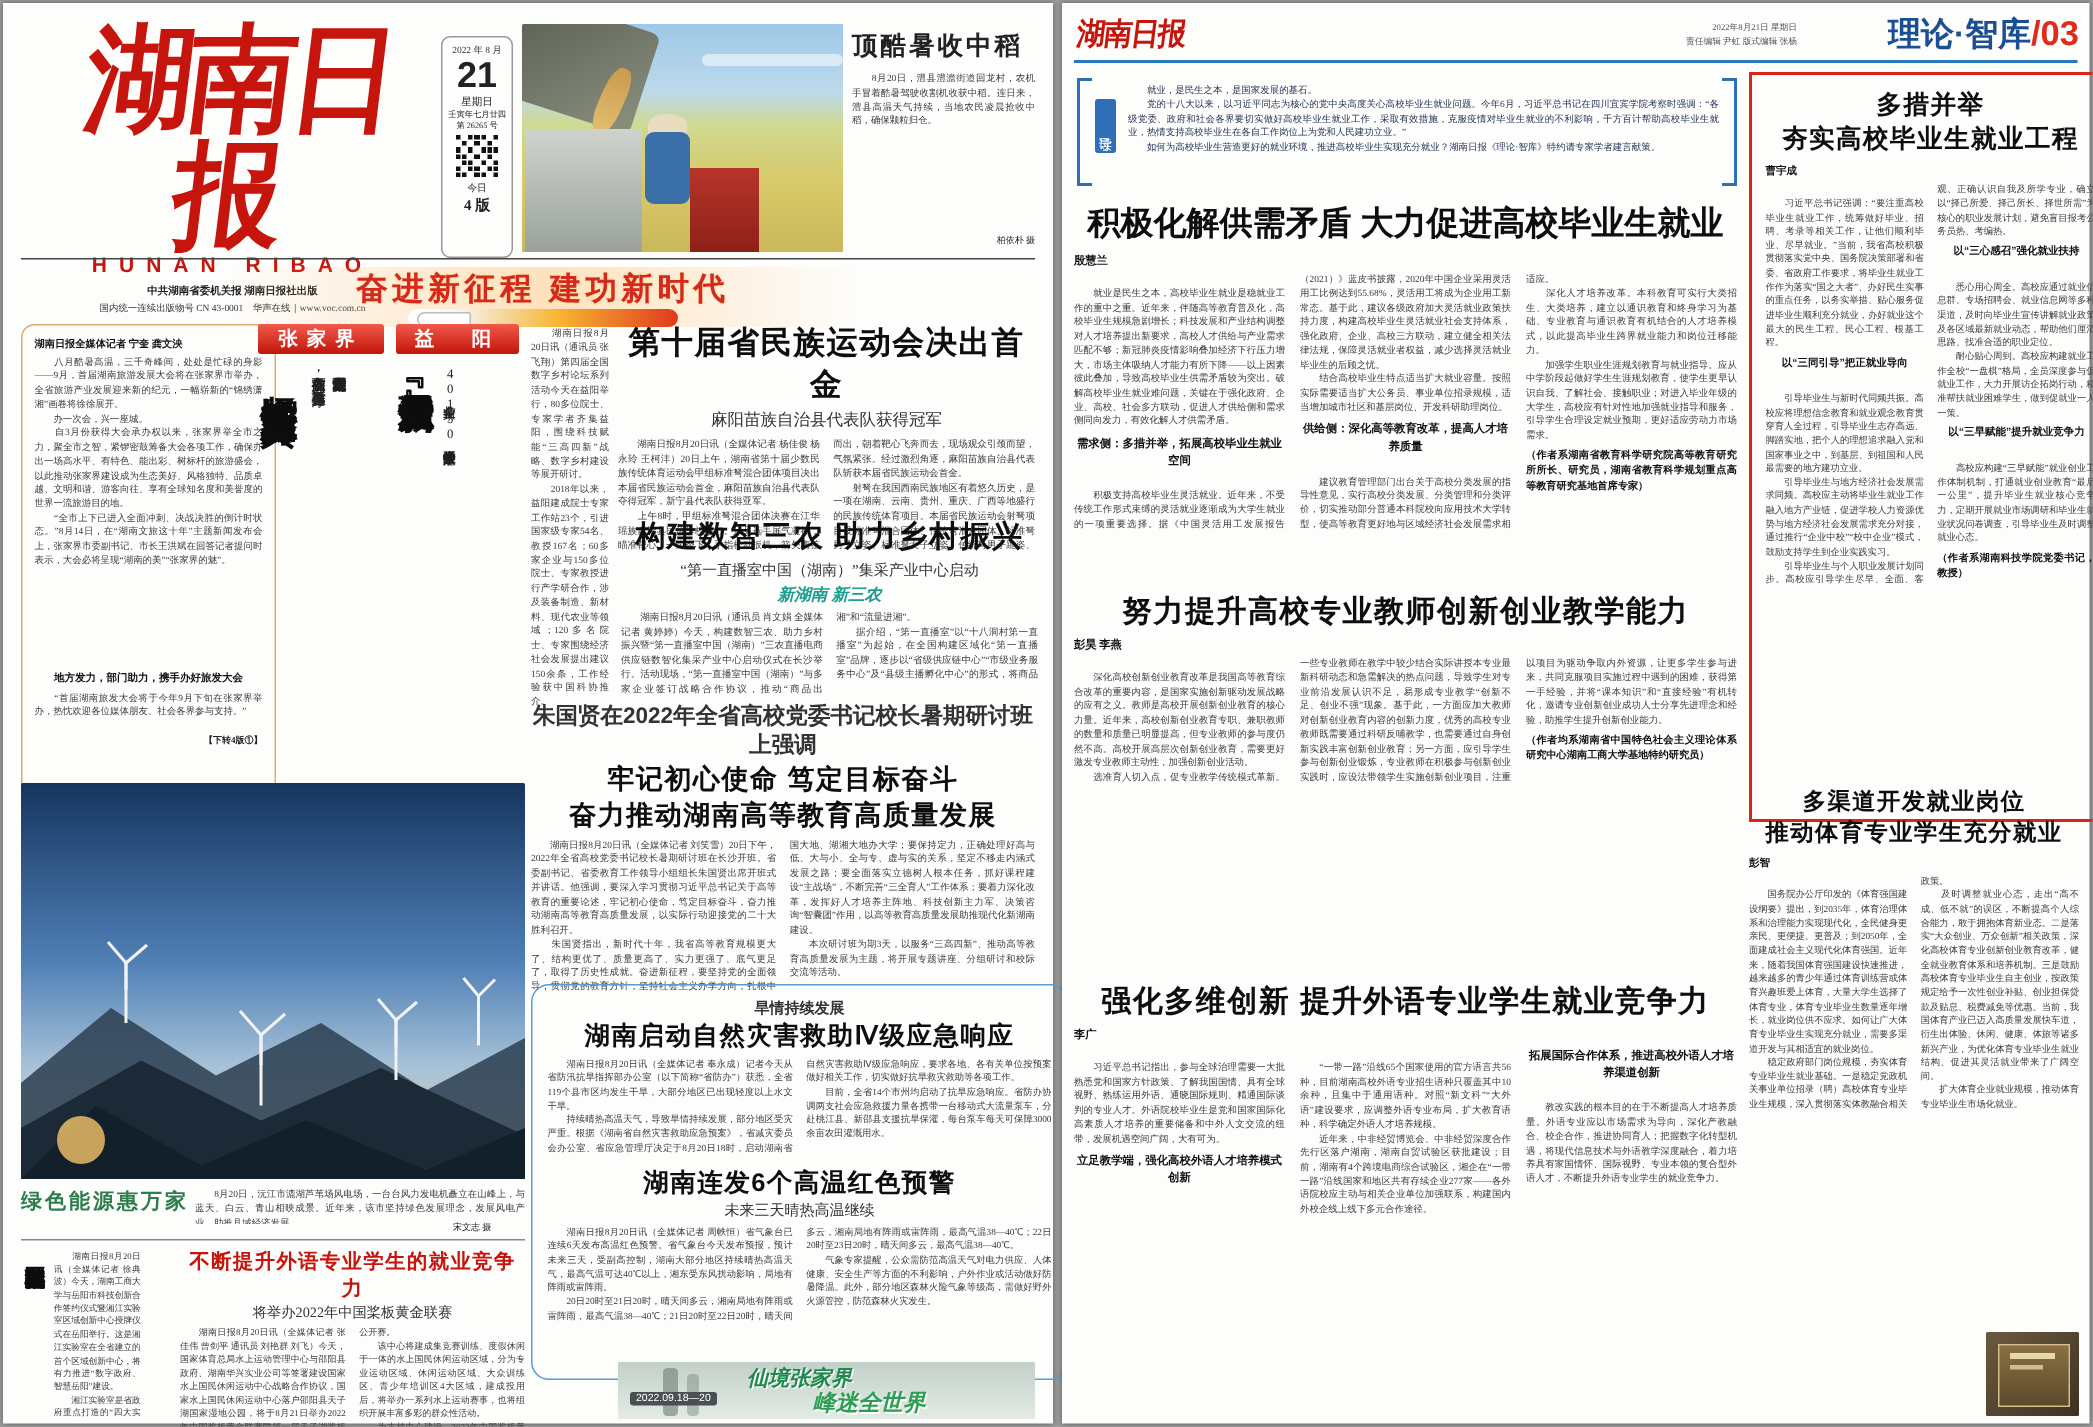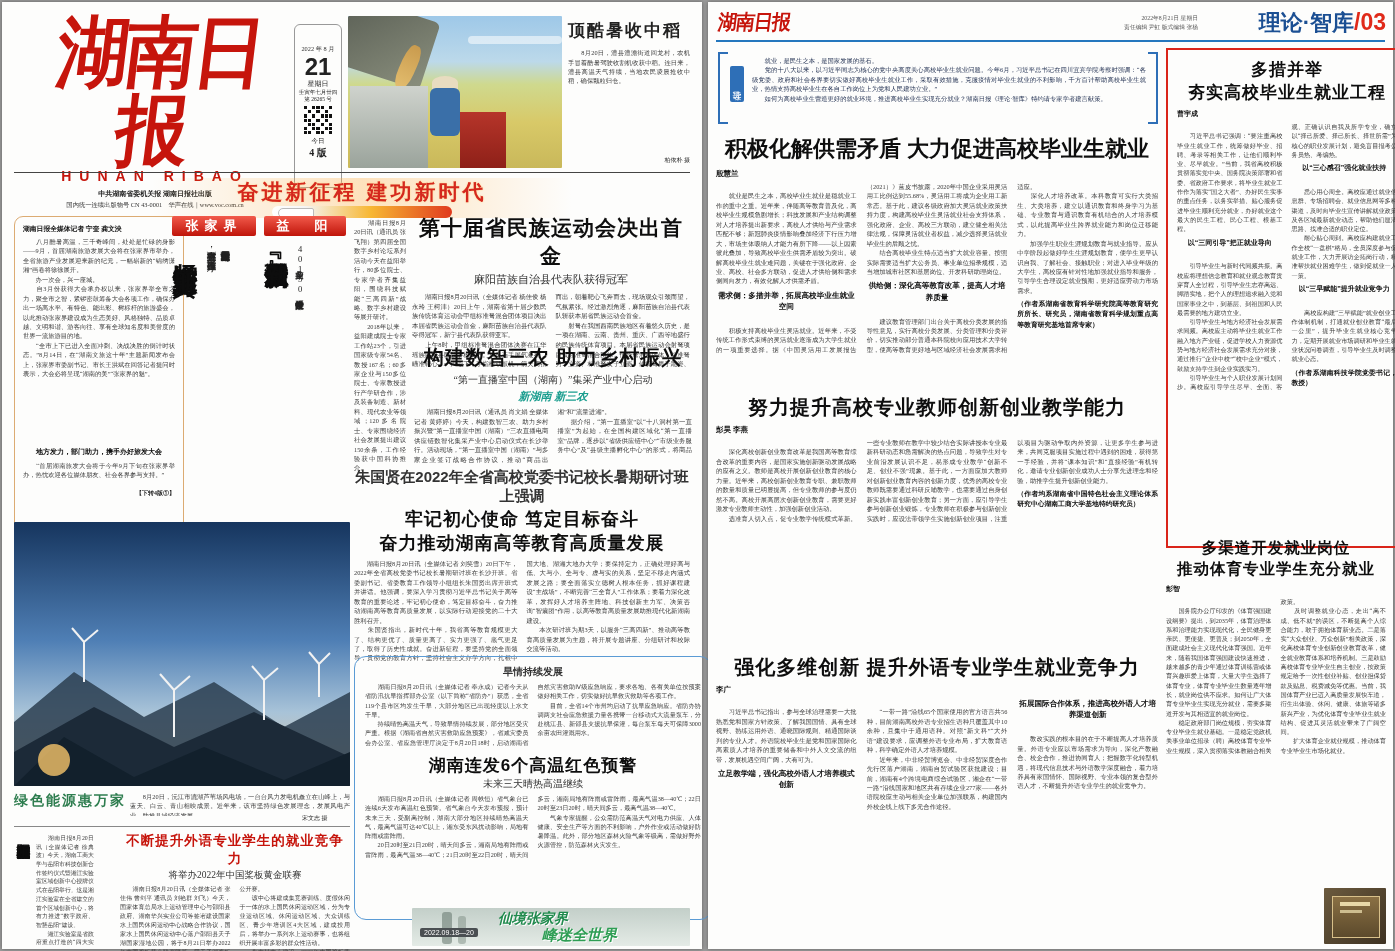--- a/index.html
+++ b/index.html
@@ -39,21 +39,21 @@
 
 <div class="page" id="pageL">
 
   <div class="abs" style="left:18px;top:18px;width:270px;text-align:center;">
     <span class="masthead-script" style="font-size:72px;line-height:1.0;letter-spacing:-4px;">湖南日报</span>
     <div class="brandred sans" style="font-size:14px;font-weight:bold;letter-spacing:8px;margin-top:4px;">HUNAN RIBAO</div>
     <div style="font-size:7px;font-weight:bold;margin-top:5px;">中共湖南省委机关报 湖南日报社出版</div>
     <div class="tiny" style="margin-top:2px;">国内统一连续出版物号 CN 43-0001　华声在线｜www.voc.com.cn</div>
   </div>
 
-  <div class="abs" style="left:292px;top:22px;width:46px;height:142px;border:1px solid #999;border-radius:6px;text-align:center;padding-top:20px;">
+  <div class="abs" style="left:292px;top:22px;width:46px;height:142px;border:1px solid #999;border-radius:6px;text-align:center;padding-top:4px;">
     <div class="tiny">2022 年 8 月</div>
     <div class="sans" style="font-size:24px;font-weight:bold;line-height:1.05;">21</div>
     <div style="font-size:7px;">星期日</div>
     <div style="font-size:5.5px;">壬寅年七月廿四</div>
     <div style="font-size:5.5px;">第 26265 号</div>
     <div class="qr" style="width:28px;height:28px;margin:3px auto;">
       <span></span>
         <span class="w"></span>
         <span></span>
         <span></span>
@@ -238,20 +238,21 @@
   <div class="abs" style="left:118px;top:830px;width:230px;">
     <div class="hlc brandred" style="font-size:13.5px;color:#c6150c;">不断提升外语专业学生的就业竞争力</div>
     <div class="subc" style="font-size:9.5px;margin-top:1px;">将举办2022年中国桨板黄金联赛</div>
     <div class="bt cols2" style="height:78px;margin-top:3px;font-size:6px;">　　湖南日报8月20日讯（全媒体记者 张佳伟 曾剑平 通讯员 刘艳群 刘飞）今天，国家体育总局水上运动管理中心与邵阳县政府、湖南华兴实业公司等签署建设国家水上国民休闲运动中心战略合作协议，国家水上国民休闲运动中心落户邵阳县天子湖国家湿地公园，将于8月21日举办2022年中国桨板黄金联赛暨第一届天子湖桨板公开赛。
 　　该中心将建成集竞赛训练、度假休闲于一体的水上国民休闲运动区域，分为专业运动区域、休闲运动区域、大众训练区、青少年培训区4大区域，建成投用后，将举办一系列水上运动赛事，也将组织开展丰富多彩的群众性活动。
 　　为支持中心建设，2022年中国桨板黄金联赛首站比赛放在天子湖举办，来自全国各地的300余名运动员将参赛。</div>
   </div>
 
   <div class="abs box-blue" style="left:352px;top:654px;width:336px;height:246px;padding:8px 10px;">
     <div class="subc sans" style="font-size:10px;font-weight:bold;color:#333;">旱情持续发展</div>
+    <div class="hlc" style="font-size:17px;">湖南启动自然灾害救助Ⅳ级应急响应</div>
     <div class="bt cols2" style="height:66px;margin-top:3px;font-size:6.2px;">　　湖南日报8月20日讯（全媒体记者 奉永成）记者今天从省防汛抗旱指挥部办公室（以下简称“省防办”）获悉，全省119个县市区均发生干旱，大部分地区已出现轻度以上水文干旱。
 　　持续晴热高温天气，导致旱情持续发展，部分地区受灾严重。根据《湖南省自然灾害救助应急预案》，省减灾委员会办公室、省应急管理厅决定于8月20日18时，启动湖南省自然灾害救助Ⅳ级应急响应，要求各地、各有关单位按预案做好相关工作，切实做好抗旱救灾救助等各项工作。
 　　目前，全省14个市州均启动了抗旱应急响应。省防办协调两支社会应急救援力量各携带一台移动式大流量泵车，分赴桃江县、新邵县支援抗旱保灌，每台泵车每天可保障3000余亩农田灌溉用水。</div>
     <div class="hlc" style="font-size:17px;margin-top:6px;">湖南连发6个高温红色预警</div>
     <div class="subc" style="font-size:10px;">未来三天晴热高温继续</div>
     <div class="bt cols2" style="height:74px;margin-top:3px;font-size:6.2px;">　　湖南日报8月20日讯（全媒体记者 周帙恒）省气象台已连续6天发布高温红色预警。省气象台今天发布预报，预计未来三天，受副高控制，湖南大部分地区持续晴热高温天气，最高气温可达40℃以上，湘东受东风扰动影响，局地有阵雨或雷阵雨。
 　　20日20时至21日20时，晴天间多云，湘南局地有阵雨或雷阵雨，最高气温38—40℃；21日20时至22日20时，晴天间多云，湘南局地有阵雨或雷阵雨，最高气温38—40℃；22日20时至23日20时，晴天间多云，最高气温38—40℃。
 　　气象专家提醒，公众需防范高温天气对电力供应、人体健康、安全生产等方面的不利影响，户外作业或活动做好防暑降温。此外，部分地区森林火险气象等级高，需做好野外火源管控，防范森林火灾发生。</div>
   </div>
 
@@ -338,21 +339,21 @@
 　　引导毕业生与个人职业发展计划同步。高校应引导学生尽早、全面、客观、正确认识自我及所学专业，确立以“择己所爱、择己所长、择世所需”为核心的职业发展计划，避免盲目报考公务员热、考编热。</span>
       <b class="bsub" style="font-size:7px;">以“三心感召”强化就业扶持</b>
       <span>　　悉心用心周全。高校应通过就业信息群、专场招聘会、就业信息网等多种渠道，及时向毕业生宣传讲解就业政策及各区域最新就业动态，帮助他们厘清思路、找准合适的职业定位。
 　　耐心贴心周到。高校应构建就业工作全校“一盘棋”格局，全员深度参与促就业工作，大力开展访企拓岗行动，精准帮扶就业困难学生，做到促就业一人一策。</span>
       <b class="bsub" style="font-size:7px;">以“三早赋能”提升就业竞争力</b>
       <span>　　高校应构建“三早赋能”就业创业工作体制机制，打通就业创业教育“最后一公里”，提升毕业生就业核心竞争力，定期开展就业市场调研和毕业生就业状况问卷调查，引导毕业生及时调整就业心态。</span>
       <b class="credit">（作者系湖南科技学院党委书记，教授）</b>
     </div>
   </div>
 
-  <div class="abs" style="left:458px;top:536px;width:220px;">
+  <div class="abs" style="left:458px;top:522px;width:220px;">
     <div class="hlc" style="font-size:15.5px;">多渠道开发就业岗位</div>
     <div class="hlc" style="font-size:15.5px;">推动体育专业学生充分就业</div>
     <div class="byl" style="margin-top:4px;font-size:7px;">彭智</div>
     <div class="bt cols2" style="height:340px;margin-top:3px;font-size:6.2px;">
       <span>　　国务院办公厅印发的《体育强国建设纲要》提出，到2035年，体育治理体系和治理能力实现现代化，全民健身更亲民、更便捷、更普及；到2050年，全面建成社会主义现代化体育强国。近年来，随着我国体育强国建设快速推进，越来越多的青少年通过体育训练营或体育兴趣班爱上体育，大量大学生选择了体育专业，体育专业毕业生数量逐年增长，就业岗位供不应求。如何让广大体育专业毕业生实现充分就业，需要多渠道开发与其相适宜的就业岗位。
 　　稳定政府部门岗位规模，夯实体育专业毕业生就业基础。一是稳定党政机关事业单位招录（聘）高校体育专业毕业生规模，深入贯彻落实体教融合相关政策。</span>
       <span>　　及时调整就业心态，走出“高不成、低不就”的误区，不断提高个人综合能力，敢于拥抱体育新业态。二是落实“大众创业、万众创新”相关政策，深化高校体育专业创新创业教育改革，健全就业教育体系和培养机制。三是鼓励高校体育专业毕业生自主创业，按政策规定给予一次性创业补贴、创业担保贷款及贴息、税费减免等优惠。当前，我国体育产业已迈入高质量发展快车道，衍生出体验、休闲、健康、体旅等诸多新兴产业，为优化体育专业毕业生就业结构、促进其灵活就业带来了广阔空间。
 　　扩大体育企业就业规模，推动体育专业毕业生市场化就业。</span>
     </div>
   </div>

